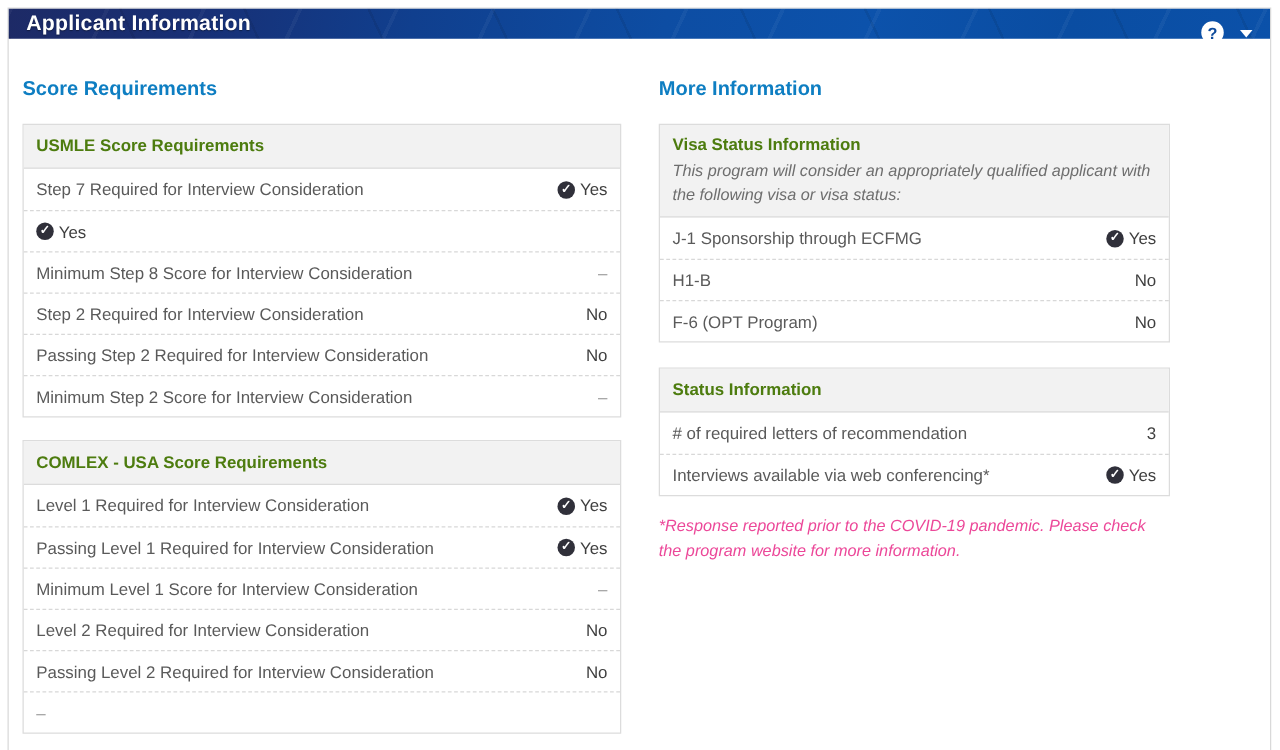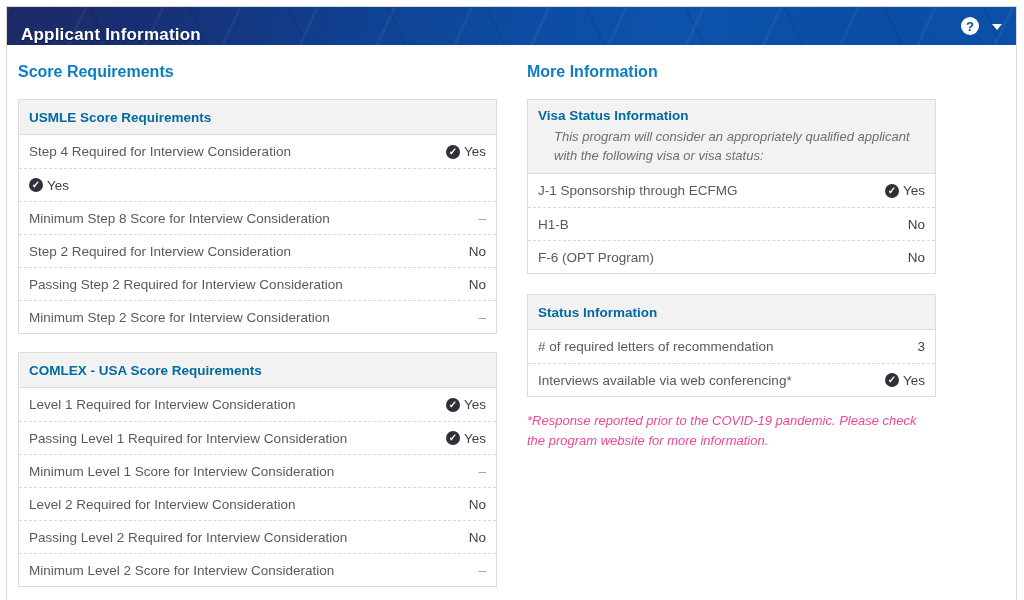--- a/index.html
+++ b/index.html
@@ -3,46 +3,46 @@
 <meta charset="utf-8">
 <style>
   * { margin:0; padding:0; box-sizing:border-box; }
   html,body { width:1024px; height:600px; background:#ffffff; overflow:hidden;
               font-family:"Liberation Sans", sans-serif; }
 
   .card { position:absolute; left:6px; top:6px; width:1011px; height:680px;
           background:#fff; border:1px solid #d9d9d9; }
 
   
-  .banner { position:relative; height:38px; width:100%;
+  .banner { position:relative; height:24px; width:100%;
     background:
       repeating-linear-gradient(115deg, rgba(255,255,255,0.045) 0 3px, rgba(255,255,255,0) 3px 70px),
       repeating-linear-gradient(65deg, rgba(0,0,0,0.08) 0 2px, rgba(0,0,0,0) 2px 90px),
       linear-gradient(100deg, #1d2a66 0%, #182f74 14%, #103f8e 32%, #0d4da3 52%, #0c52ab 68%, #0a4da2 84%, #0b51a9 100%);
-    display:flex; align-items:flex-end; padding:0 14px; }
+    display:flex; align-items:center; padding:0 14px; }
   .banner-title { color:#ffffff; font-weight:bold; font-size:17px; letter-spacing:0.2px;
                   text-shadow:0 1px 1px rgba(0,0,0,0.4); }
   .help-icon { position:absolute; right:37px; top:10px; width:18px; height:18px;
                background:#ffffff; border-radius:50%; display:flex; align-items:center;
                justify-content:center; color:#0d4a9b; font-weight:bold; font-size:13px;
                cursor:pointer; }
   .caret-icon { position:absolute; right:14px; top:17px; width:0; height:0;
                 border-left:5px solid transparent; border-right:5px solid transparent;
                 border-top:6px solid #ffffff; cursor:pointer; }
 
   
   .col-left  { position:absolute; left:11px;  top:50px; width:479px; }
   .col-right { position:absolute; left:520px; top:50px; width:409px; }
   .section-heading { color:#0e7ec2; font-size:16px; font-weight:bold; margin:6px 0 0 0; }
 
   
   .tbl { border:1px solid #dcdcdc; margin-top:18px; background:#fff; }
   .tbl-header { background:#f2f2f2; border-bottom:1px solid #dcdcdc; padding:8px 10px 8px 10px; }
-  .tbl-title { color:#0369a1; font-size:13.5px; font-weight:bold; }
-  .tbl-subtitle { color:#6e6e6e; font-size:13px; font-style:italic; line-height:19px; margin-top:4px;margin-left:16px; }
+  .tbl-title { color:#4d7c0f; font-size:13.5px; font-weight:bold; }
+  .tbl-subtitle { color:#6e6e6e; font-size:13px; font-style:italic; line-height:19px; margin-top:4px; }
   .row { display:flex; align-items:center; justify-content:space-between;
          min-height:33px; padding:0 10px; }
   .row + .row { border-top:1px dashed #d8d8d8; }
   .row-label { color:#5a5a5a; font-size:13.5px; }
   .row-value { color:#3f3f3f; font-size:13.5px; display:flex; align-items:center; }
   .row-value.muted { color:#9a9a9a; }
   .chk { width:14px; height:14px; border-radius:50%; background:#30303a; color:#fff;
          display:inline-flex; align-items:center; justify-content:center;
          margin-right:4px; flex:0 0 14px; }
   .chk::before { content:"\2713"; font-size:10px; font-weight:bold; line-height:1; }
@@ -63,21 +63,21 @@
   </div>
 
   <div class="col-left">
     <div class="section-heading">Score Requirements</div>
 
     <div class="tbl">
       <div class="tbl-header">
         <span class="tbl-title">USMLE Score Requirements</span>
       </div>
       <div class="row">
-        <span class="row-label">Step 4 Required for Interview Consideration</span>
+        <span class="row-label">Step 7 Required for Interview Consideration</span>
         <span class="row-value">
             <span class="chk"></span>
             <span>Yes</span>
           </span>
       </div>
       <div class="row">
         <span class="row-value">
             <span class="chk"></span>
             <span>Yes</span>
           </span>
@@ -124,21 +124,20 @@
       </div>
       <div class="row">
         <span class="row-label">Level 2 Required for Interview Consideration</span>
         <span class="row-value">No</span>
       </div>
       <div class="row">
         <span class="row-label">Passing Level 2 Required for Interview Consideration</span>
         <span class="row-value">No</span>
       </div>
       <div class="row">
-        <span class="row-label">Minimum Level 2 Score for Interview Consideration</span>
         <span class="row-value muted">–</span>
       </div>
     </div>
   </div>
 
   <div class="col-right">
     <div class="section-heading">More Information</div>
 
     <div class="tbl">
       <div class="tbl-header">

